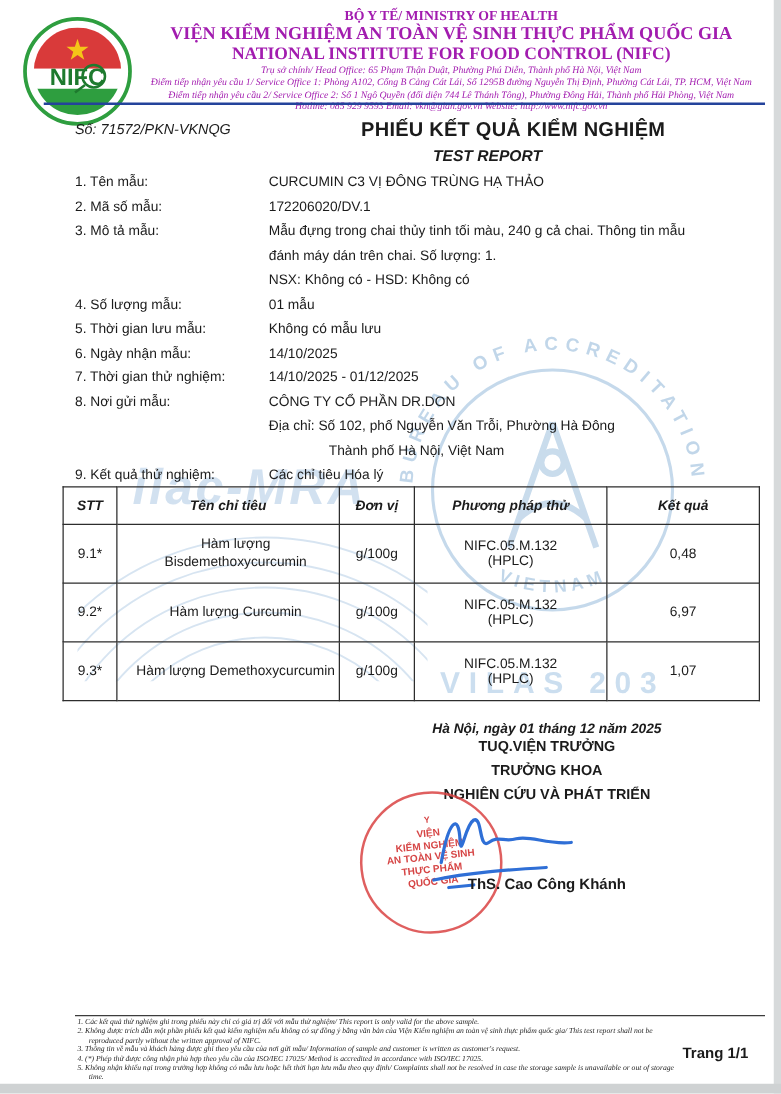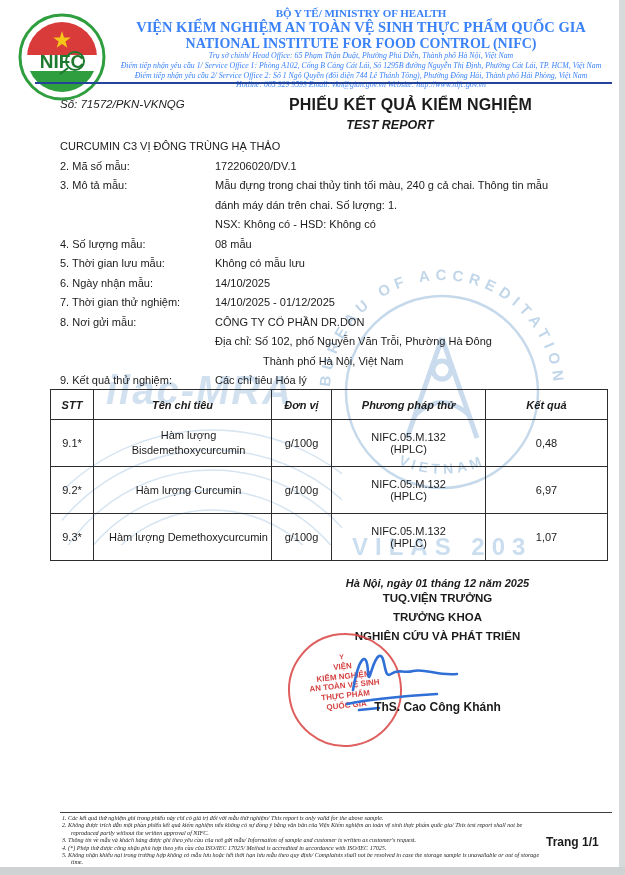--- a/index.html
+++ b/index.html
@@ -3,21 +3,21 @@
 <meta charset="utf-8">
 <style>
   html,body{margin:0;padding:0;background:#eceff1;}
   .page{position:relative;width:625px;height:875px;background:#ffffff;overflow:hidden;
         font-family:"Liberation Sans",sans-serif;color:#1b1b1b;}
   .edge-right{position:absolute;right:0;top:0;width:6px;height:100%;background:#d7dadb;}
   .edge-bottom{position:absolute;left:0;bottom:0;width:100%;height:8px;background:#cfd2d3;}
   
   .logo{position:absolute;left:18px;top:13px;width:88px;height:88px;}
   .hdr{position:absolute;left:105px;top:7px;width:512px;text-align:center;
-       font-family:"Liberation Serif",serif;color:#3b82f6;line-height:1.12;}
+       font-family:"Liberation Serif",serif;color:#a21caf;line-height:1.12;}
   .hdr .l1{font-size:11px;font-weight:bold;}
   .hdr .l2{font-size:14.5px;font-weight:bold;}
   .hdr .l3{font-size:14px;font-weight:bold;}
   .hdr .addr{font-size:7.8px;font-style:italic;margin-top:1px;}
   .hdr .contact{font-size:7.8px;font-style:italic;margin-top:1px;}
   .hdr .contact span{margin:0 0;}
   .hrule{position:absolute;left:35px;top:82px;width:577px;height:2px;background:#24439b;}
   
   .report-no{position:absolute;left:60px;top:98px;font-size:11.5px;font-style:italic;}
   .title-wrap{position:absolute;left:175px;top:96px;width:430px;text-align:center;}
@@ -129,37 +129,38 @@
   <div class="hrule"></div>
 
   <div class="report-no">Số: 71572/PKN-VKNQG</div>
   <div class="title-wrap">
     <div class="title-vi">PHIẾU KẾT QUẢ KIỂM NGHIỆM</div>
     <div class="title-en">TEST REPORT</div>
   </div>
 
   <div class="fields">
     <div class="frow">
+      <div class="lab">1. Tên mẫu:</div>
       <div class="val">CURCUMIN C3 VỊ ĐÔNG TRÙNG HẠ THẢO</div>
     </div>
     <div class="frow">
       <div class="lab">2. Mã số mẫu:</div>
       <div class="val">172206020/DV.1</div>
     </div>
     <div class="frow">
       <div class="lab">3. Mô tả mẫu:</div>
       <div class="val">
         <div>Mẫu đựng trong chai thủy tinh tối màu, 240 g cả chai. Thông tin mẫu</div>
         <div>đánh máy dán trên chai. Số lượng: 1.</div>
         <div>NSX: Không có - HSD: Không có</div>
       </div>
     </div>
     <div class="frow">
       <div class="lab">4. Số lượng mẫu:</div>
-      <div class="val">08 mẫu</div>
+      <div class="val">01 mẫu</div>
     </div>
     <div class="frow">
       <div class="lab">5. Thời gian lưu mẫu:</div>
       <div class="val">Không có mẫu lưu</div>
     </div>
     <div class="frow">
       <div class="lab">6. Ngày nhận mẫu:</div>
       <div class="val">14/10/2025</div>
     </div>
     <div class="frow">

